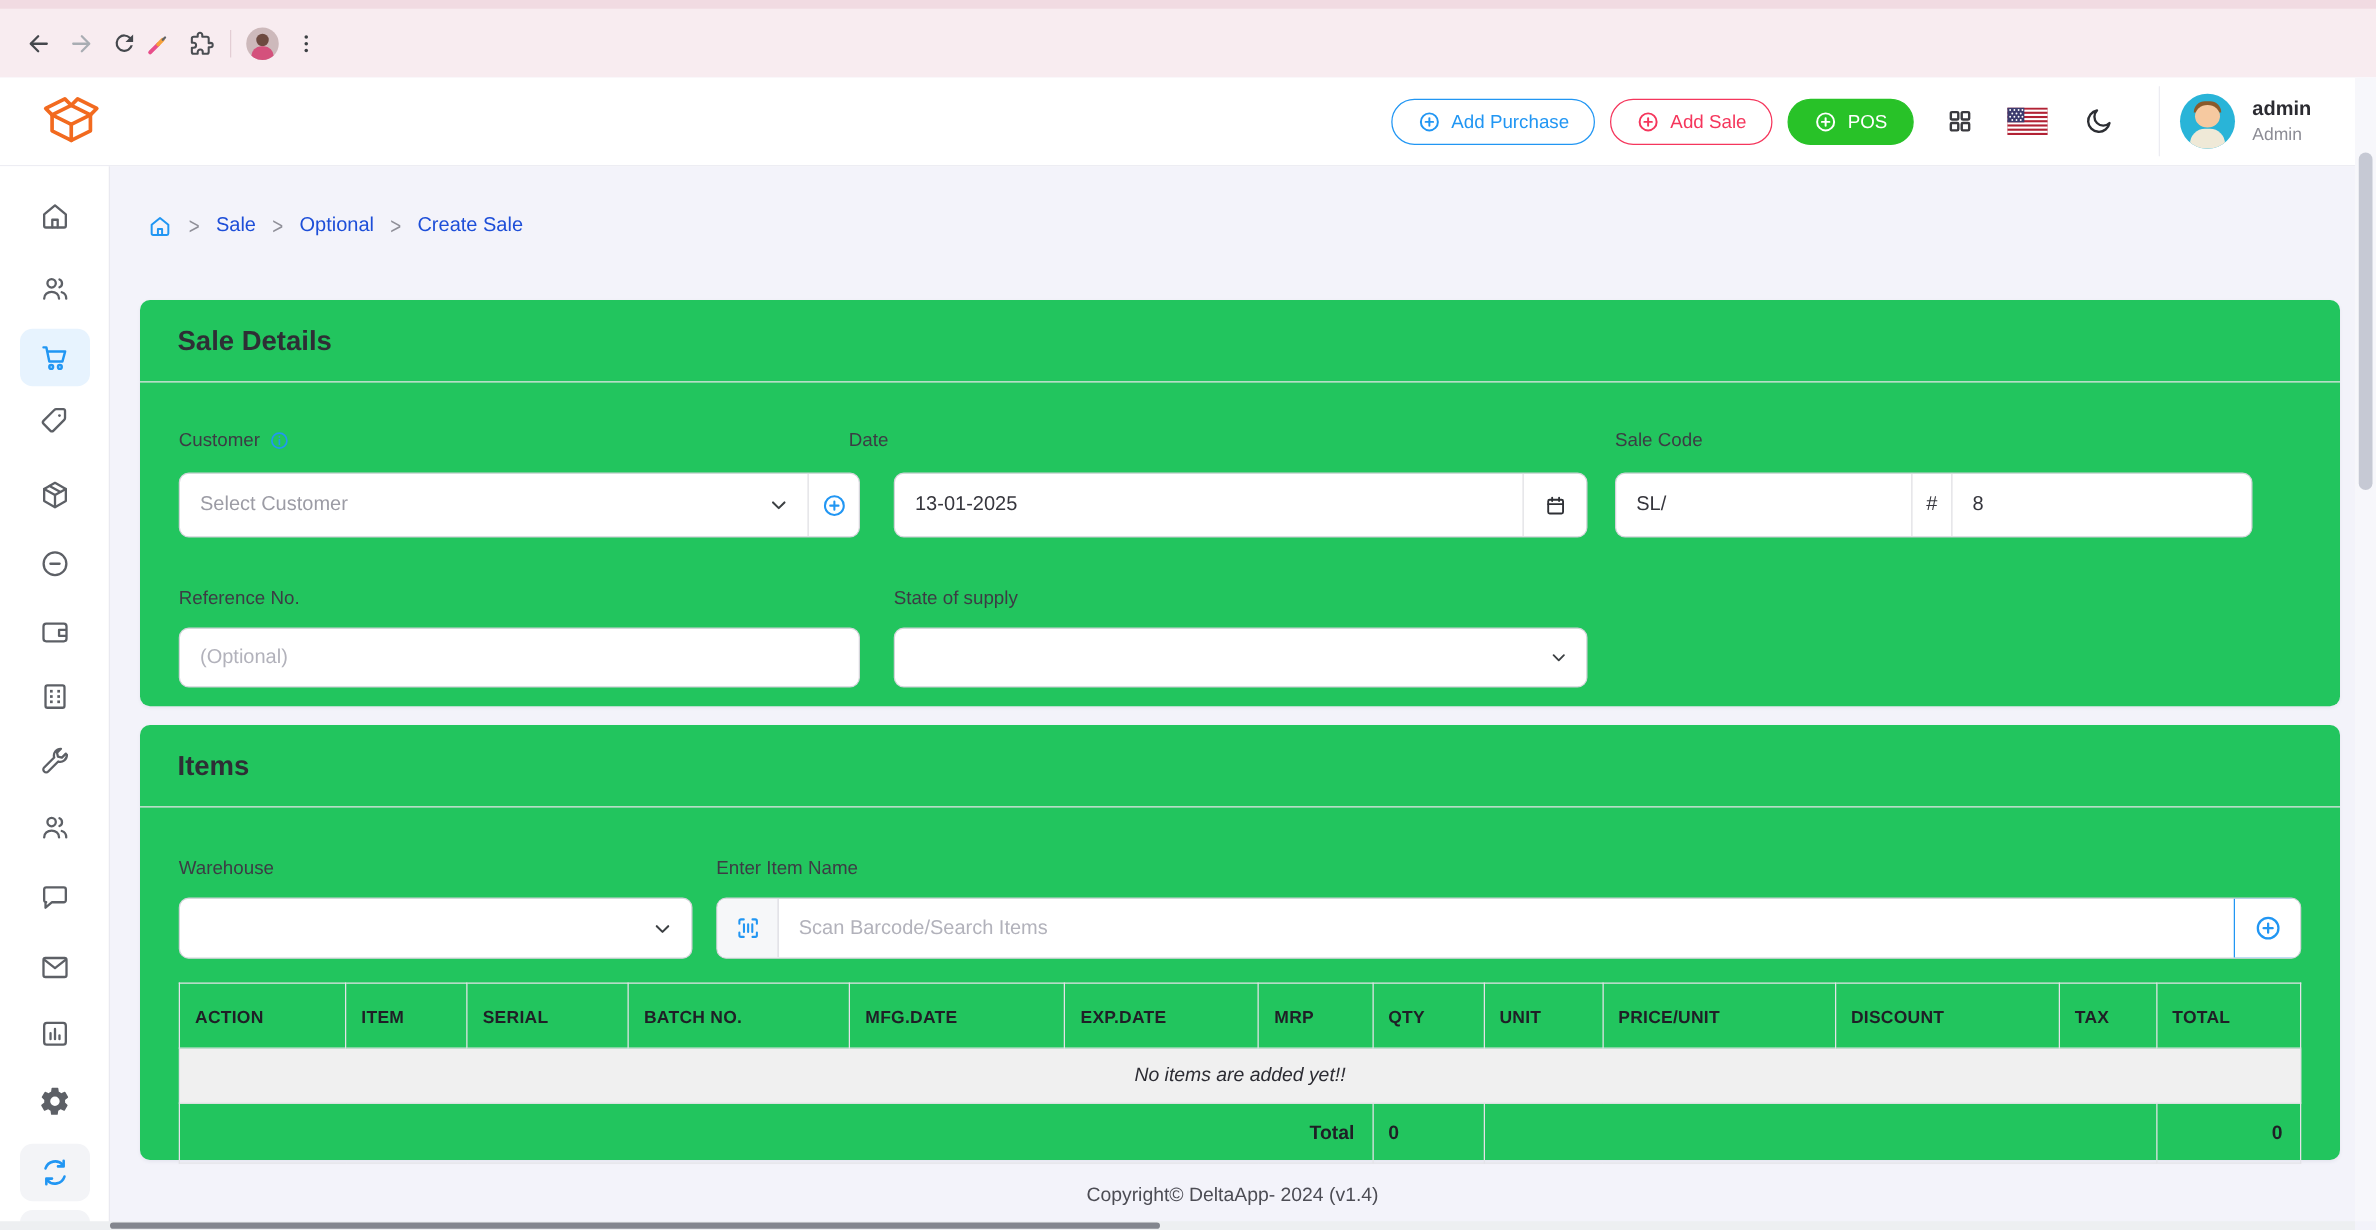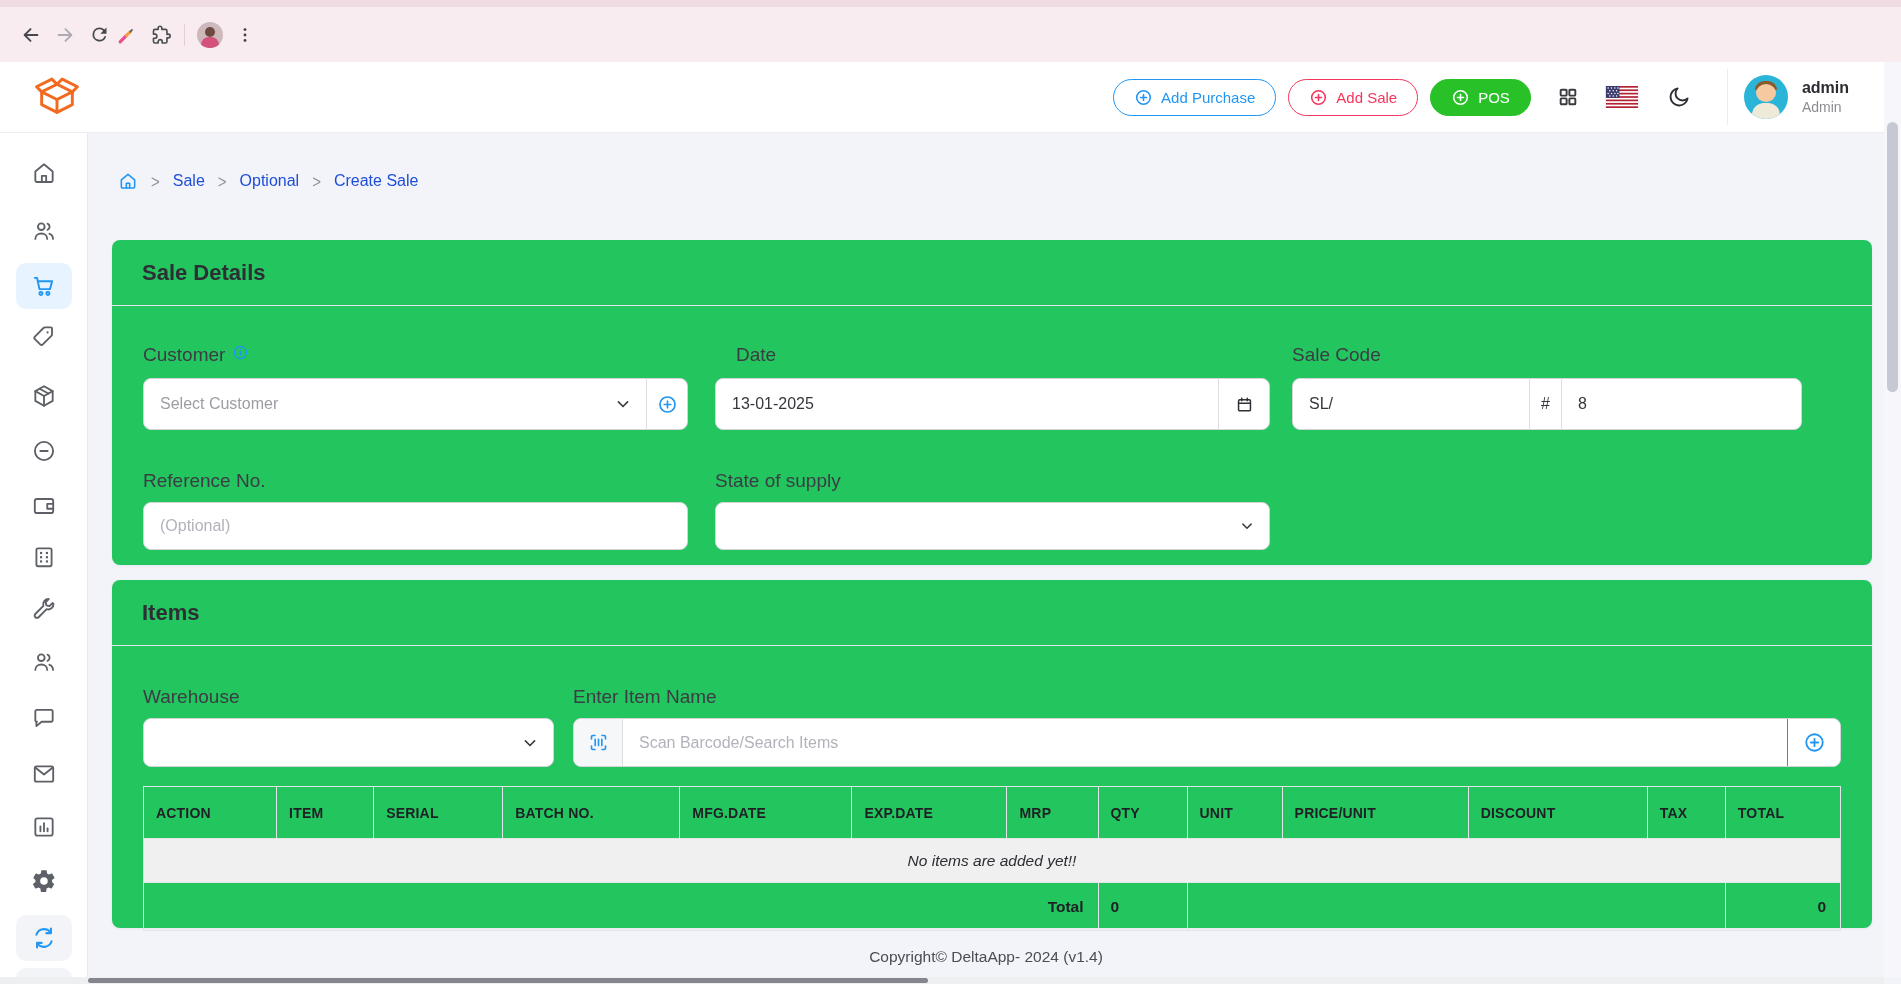--- a/index.html
+++ b/index.html
@@ -69,21 +69,21 @@
 
   
   .card { position:absolute; left:112px; width:1760px; background:#22c55e; border-radius:8px;
           box-shadow:0 1px 3px rgba(40,40,80,0.06); }
   .card-head { height:66px; display:flex; align-items:center; padding:0 30px;
                font-size:22px; font-weight:700; color:#2e2e35; border-bottom:1px solid #e6e6ea; }
   #sale-card { top:240px; height:325px; }
   #items-card { top:580px; height:348px; }
   .form-area { position:relative; }
 
-  .field-label { position:absolute; font-size:19px; color:#3c3c44; display:flex; align-items:flex-start; gap:7px; }
+  .field-label { position:absolute; font-size:15px; color:#3c3c44; display:flex; align-items:flex-start; gap:7px; }
   .input-box {
     position:absolute; background:#fff; border:1px solid #d4d4da; border-radius:8px;
     display:flex; align-items:stretch; overflow:hidden;
   }
   .ib-text { display:flex; align-items:center; padding:0 16px; font-size:16px; color:#36363d; flex:1; min-width:0; }
   .ib-text.placeholder { color:#9c9ca5; }
   .ib-seg { display:flex; align-items:center; justify-content:center; border-left:1px solid #dfdfe4; }
   .ib-input { border:none; outline:none; flex:1; padding:0 16px; font-size:16px; color:#36363d;
               font-family:"Liberation Sans","DejaVu Sans",sans-serif; background:transparent; min-width:0; }
   .ib-input::placeholder { color:#b2b2bb; }
@@ -412,21 +412,21 @@
           </svg>
       </span>
       <span class="ib-seg" style="width:41px">
         <svg width="21" height="21" viewBox="0 0 24 24" fill="none" stroke="#2196f3" stroke-width="1.9" stroke-linecap="round">
             <circle cx="12" cy="12" r="8.6"></circle>
             <path d="M12 8.2v7.6M8.2 12h7.6"></path>
           </svg>
       </span>
     </div>
 
-    <div class="field-label sc-label-r1" style="left:624px">Date</div>
+    <div class="field-label sc-label-r1" style="left:567px">Date</div>
     <div class="input-box sc-box-r1" style="left:603px; width:555px">
       <input class="ib-input" value="13-01-2025" style="">
       <span class="ib-seg" style="width:51px">
         <svg width="19" height="19" viewBox="0 0 24 24" fill="none" stroke="#2f3136" stroke-width="1.9" stroke-linecap="round">
             <rect x="4.5" y="6" width="15" height="14" rx="1.5"></rect>
             <path d="M4.5 10.5h15"></path>
             <path d="M8.5 4v3.4M15.5 4v3.4"></path>
           </svg>
       </span>
     </div>

